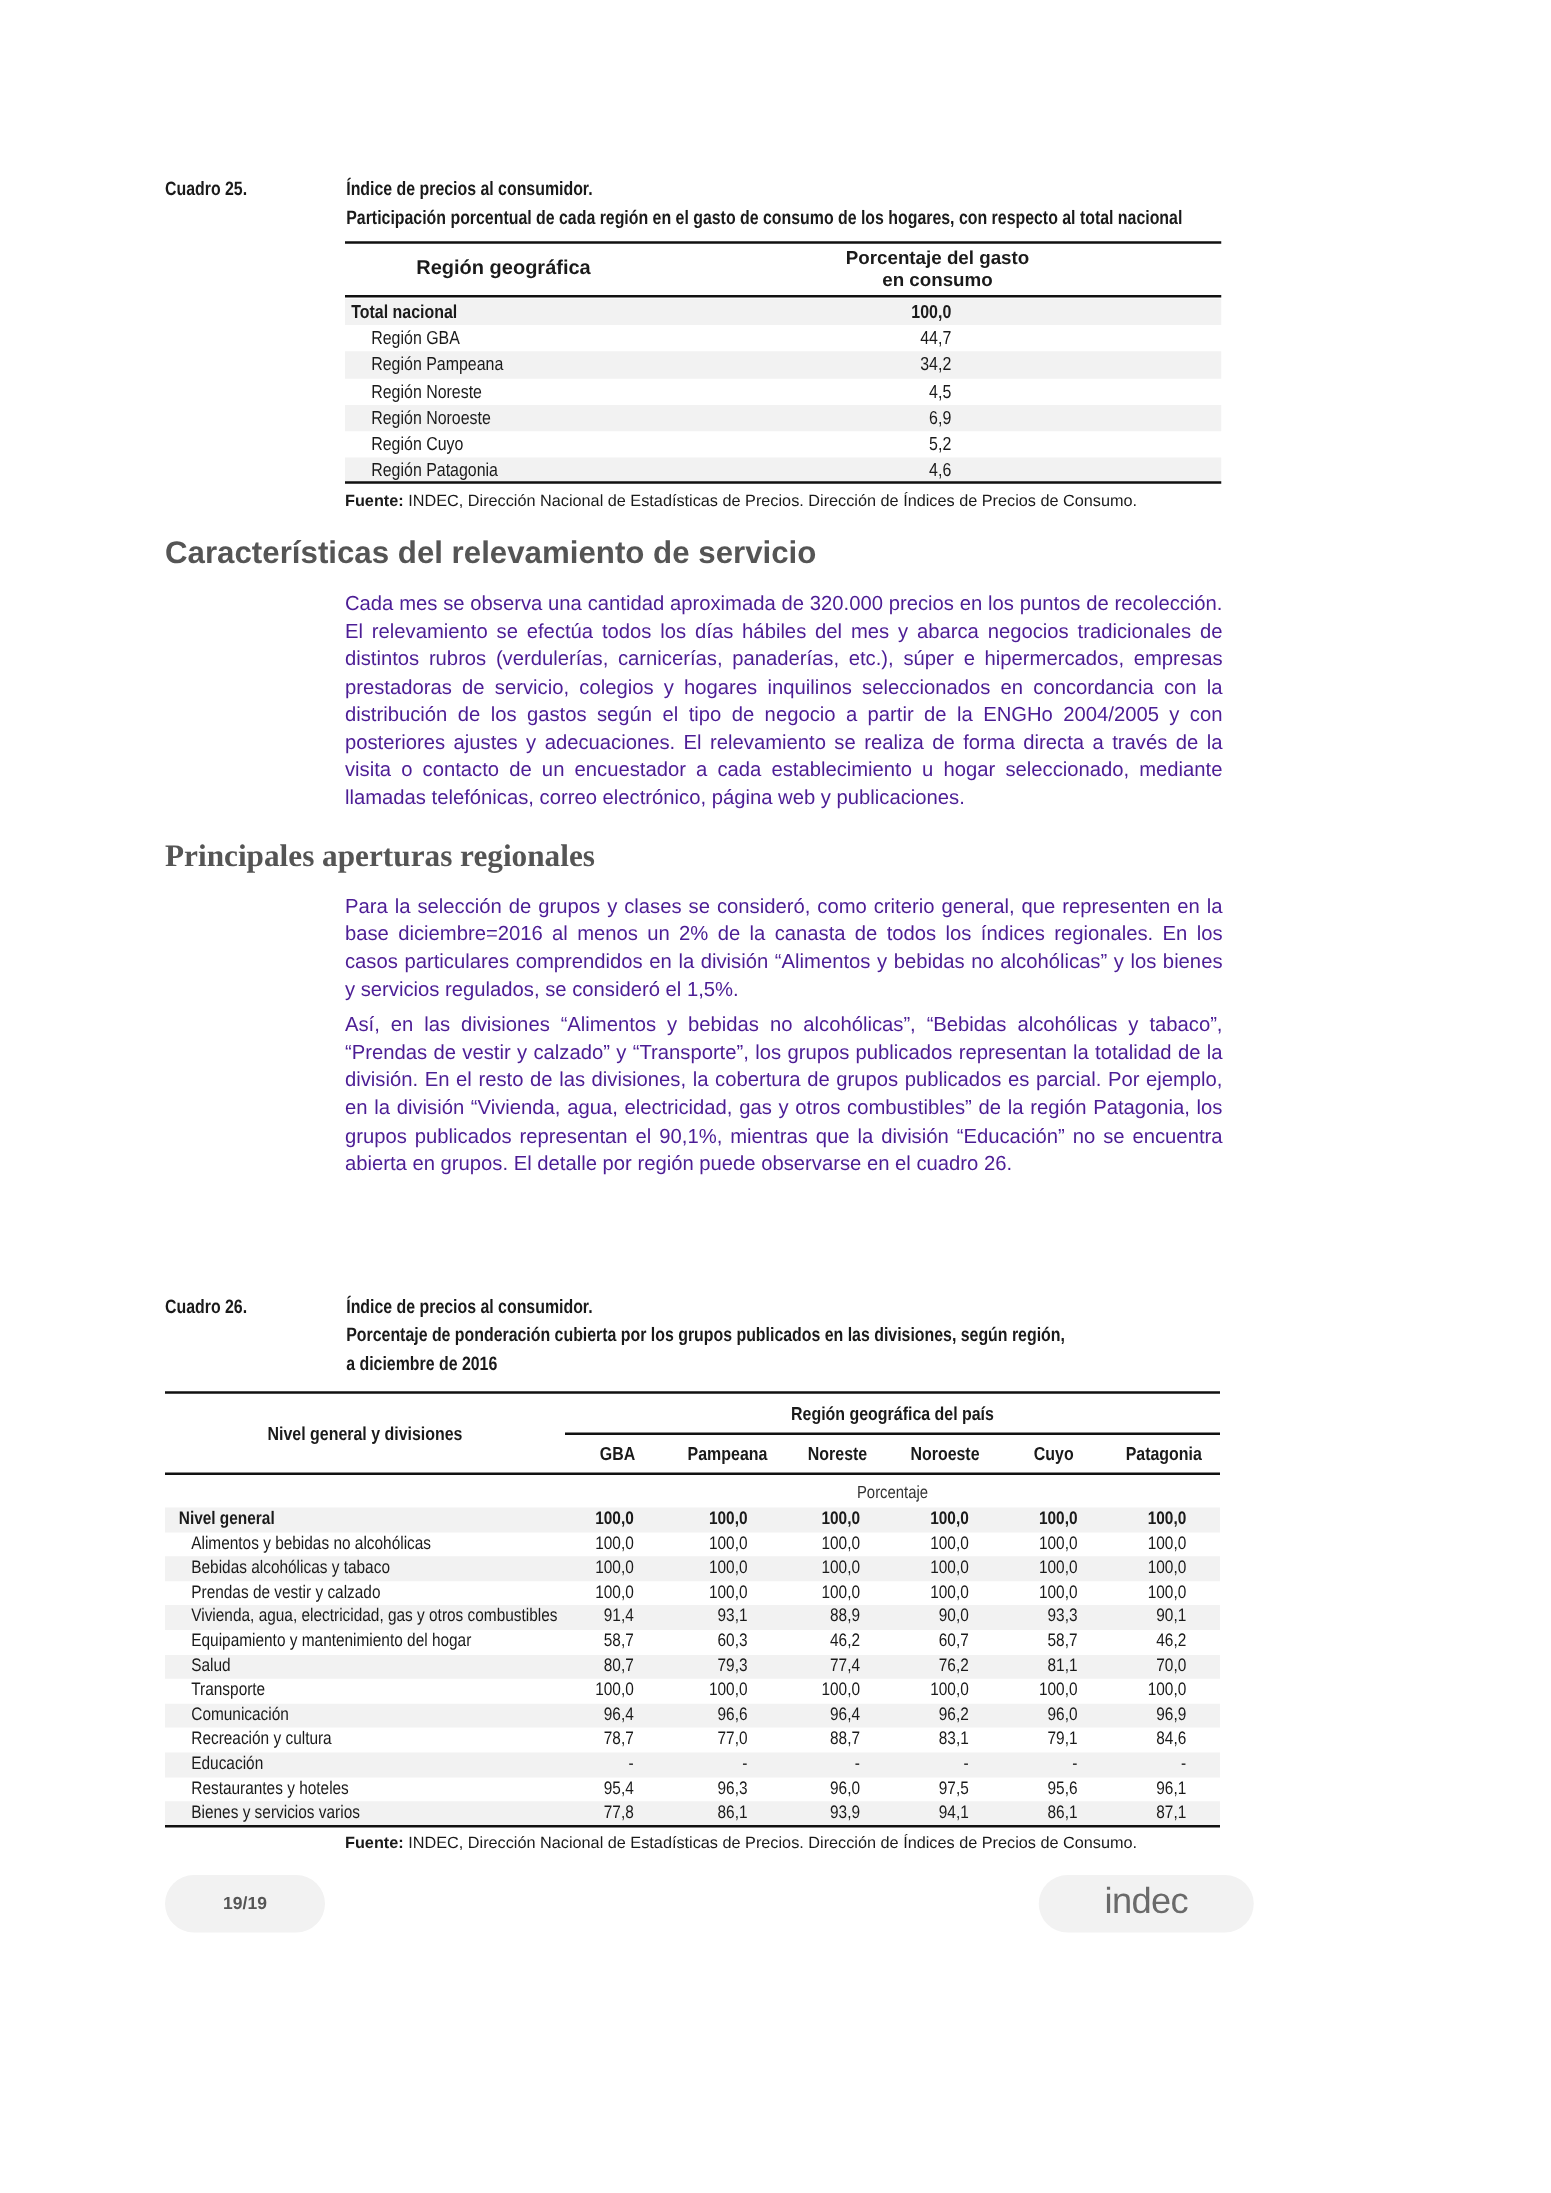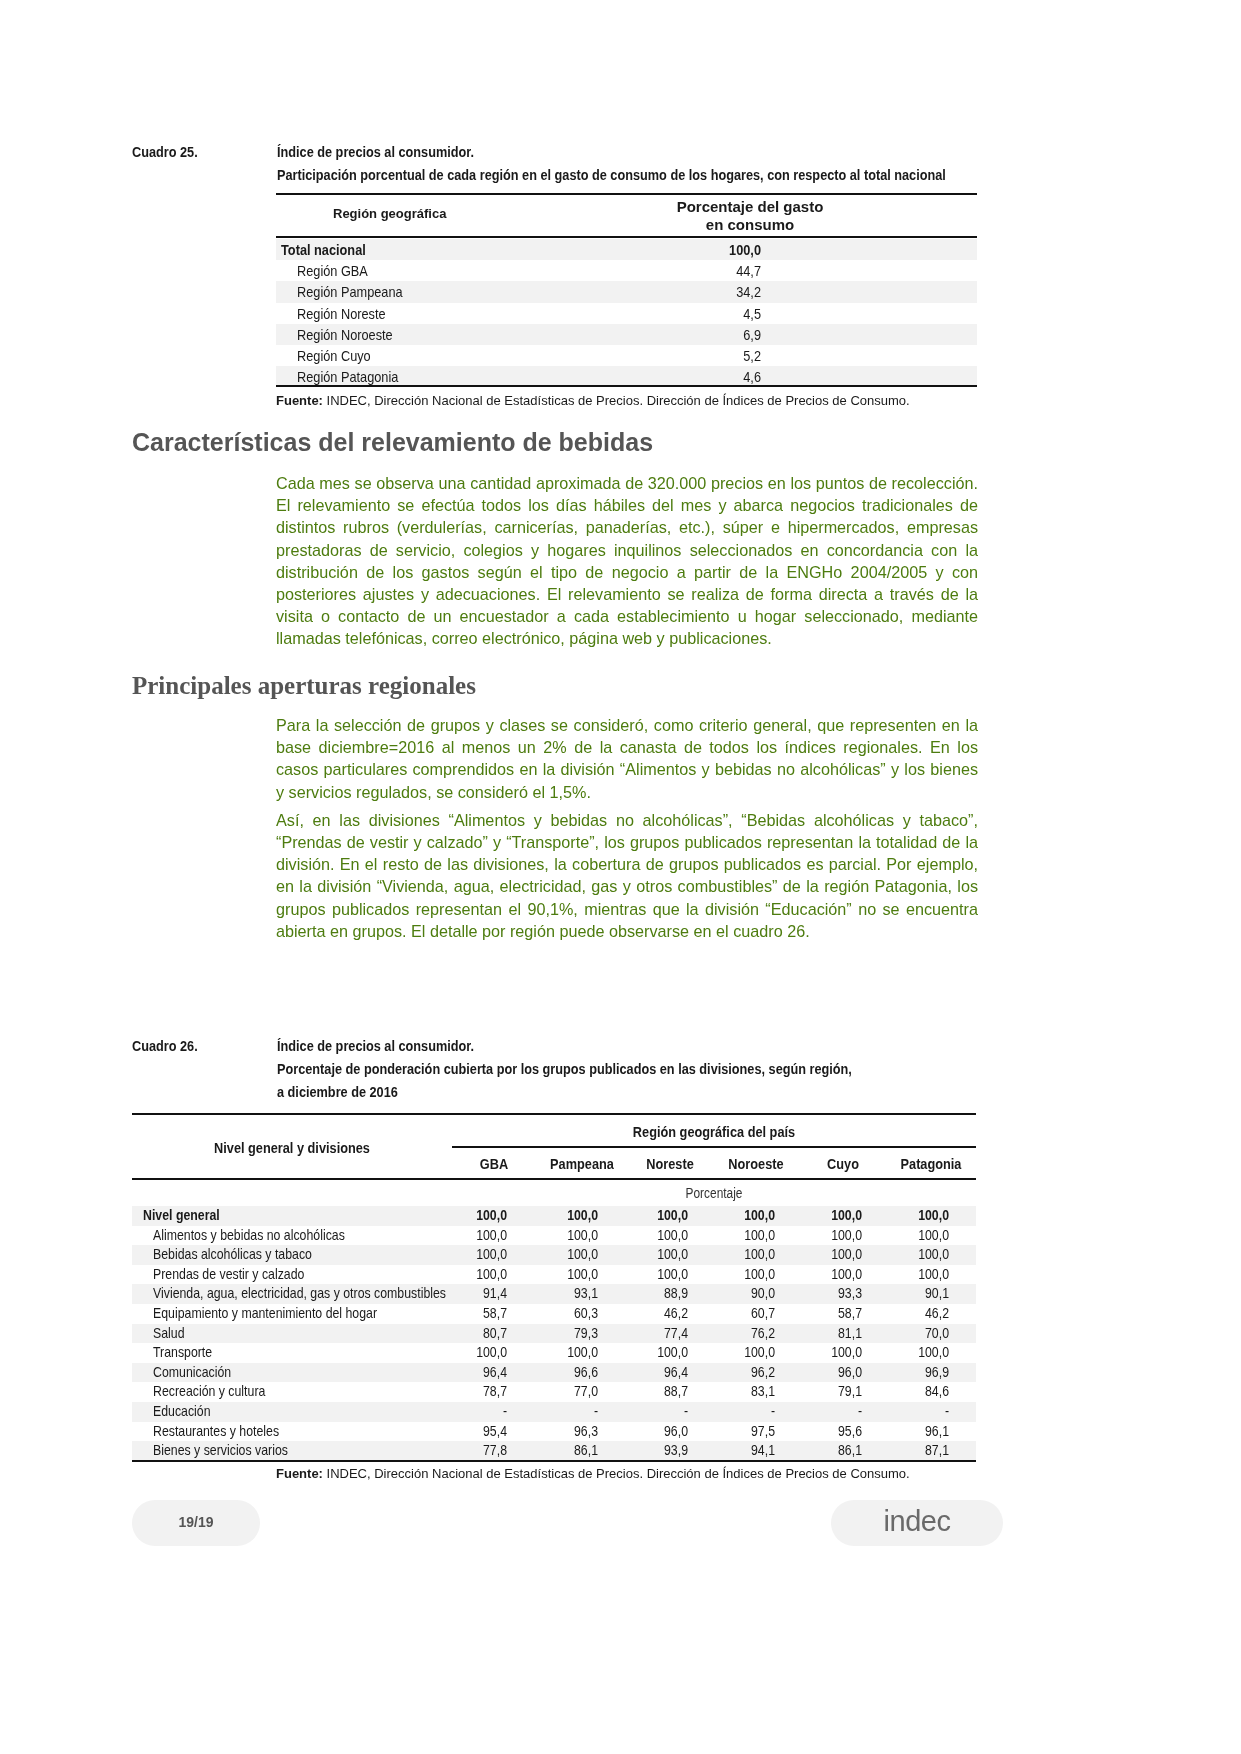--- a/index.html
+++ b/index.html
@@ -9,36 +9,36 @@
   .caption-label { font-weight: bold; font-size: 15.5px; transform: scaleX(0.82); transform-origin: left; white-space: nowrap; }
   .caption-title { font-weight: bold; font-size: 15.5px; transform: scaleX(0.82); transform-origin: left; white-space: nowrap; line-height: 23px; }
   .rule { position: absolute; background: #111; }
   .cell { position: absolute; font-size: 15px; white-space: nowrap; transform: scaleX(0.85); }
   .cell.left { transform-origin: left; }
   .cell.right { transform-origin: right; text-align: right; }
   .cell.center { transform-origin: center; text-align: center; }
   .b { font-weight: bold; }
   .shade { position: absolute; background: #f2f2f2; }
   .section-title { position: absolute; font-size: 25px; font-weight: bold; color: #555; white-space: nowrap; }
-  .para { position: absolute; left: 276px; width: 702px; font-size: 16.2px; line-height: 22.2px; text-align: justify; color: #4d7c0f; }
+  .para { position: absolute; left: 276px; width: 702px; font-size: 16.2px; line-height: 22.2px; text-align: justify; color: #4c1d95; }
   .para p { margin: 0; }
   .source { position: absolute; font-size: 13px; white-space: nowrap; }
   .source b { font-weight: bold; }
   .pill { position: absolute; background: #f2f2f2; border-radius: 26px; }
 </style>
 </head>
 <body>
 
 <div class="abs caption-label" style="left:132px; top:143px;">Cuadro 25.</div>
 <div class="abs caption-title" style="left:277px; top:140px;">Índice de precios al consumidor.</div>
 <div class="abs caption-title" style="left:277px; top:163px;">Participación porcentual de cada región en el gasto de consumo de los hogares, con respecto al total nacional</div>
 
 <div>
   <div class="rule" style="left:276px; top:193px; width:701px; height:2px;"></div>
-  <div class="abs b" style="left:333px; top:206px; font-size:13px;">Región geográfica</div>
+  <div class="abs b" style="left:333px; top:206px; font-size:16px;">Región geográfica</div>
   <div class="abs b" style="left:650px; top:198px; width:200px; text-align:center; font-size:15px; line-height:18px;">
     <div>Porcentaje del gasto</div>
     <div>en consumo</div>
   </div>
   <div class="rule" style="left:276px; top:236px; width:701px; height:2px;"></div>
 
   <div id="c25-rows">
       <div class="shade" style="left: 276px; top: 239px; width: 701px; height: 21.2px;"></div>
       <div class="cell left b" style="left: 281px; top: 241px;">Total nacional</div>
       <div class="cell right b" style="left: 660px; width: 101px; top: 241px;">100,0</div>
@@ -56,21 +56,21 @@
       <div class="cell right" style="left: 660px; width: 101px; top: 347px;">5,2</div>
       <div class="shade" style="left: 276px; top: 366.2px; width: 701px; height: 21.2px;"></div>
       <div class="cell left" style="left: 297px; top: 368.2px;">Región Patagonia</div>
       <div class="cell right" style="left: 660px; width: 101px; top: 368.2px;">4,6</div>
     </div>
 
   <div class="rule" style="left:276px; top:385px; width:701px; height:2px;"></div>
   <div class="source" style="left:276px; top:393px;"><b>Fuente:</b><span> INDEC, Dirección Nacional de Estadísticas de Precios. Dirección de Índices de Precios de Consumo.</span></div>
 </div>
 
-<div class="section-title" style="left:132px; top:428px;">Características del relevamiento de bebidas</div>
+<div class="section-title" style="left:132px; top:428px;">Características del relevamiento de servicio</div>
 <div class="para" style="top:472px;">
   <p>Cada mes se observa una cantidad aproximada de 320.000 precios en los puntos de recolección. El relevamiento se efectúa todos los días hábiles del mes y abarca negocios tradicionales de distintos rubros (verdulerías, carnicerías, panaderías, etc.), súper e hipermercados, empresas prestadoras de servicio, colegios y hogares inquilinos seleccionados en concordancia con la distribución de los gastos según el tipo de negocio a partir de la ENGHo 2004/2005 y con posteriores ajustes y adecuaciones. El relevamiento se realiza de forma directa a través de la visita o contacto de un encuestador a cada establecimiento u hogar seleccionado, mediante llamadas telefónicas, correo electrónico, página web y publicaciones.</p>
 </div>
 
 <div class="section-title" style="left:132px; top:672px;font-family:Liberation Serif, serif;">Principales aperturas regionales</div>
 <div class="para" style="top:714px;">
   <p style="margin-bottom:6px;">Para la selección de grupos y clases se consideró, como criterio general, que representen en la base diciembre=2016 al menos un 2% de la canasta de todos los índices regionales. En los casos particulares comprendidos en la división “Alimentos y bebidas no alcohólicas” y los bienes y servicios regulados, se consideró el 1,5%.</p>
   <p>Así, en las divisiones “Alimentos y bebidas no alcohólicas”, “Bebidas alcohólicas y tabaco”, “Prendas de vestir y calzado” y “Transporte”, los grupos publicados representan la totalidad de la división. En el resto de las divisiones, la cobertura de grupos publicados es parcial. Por ejemplo, en la división “Vivienda, agua, electricidad, gas y otros combustibles” de la región Patagonia, los grupos publicados representan el 90,1%, mientras que la división “Educación” no se encuentra abierta en grupos. El detalle por región puede observarse en el cuadro 26.</p>
 </div>
 

